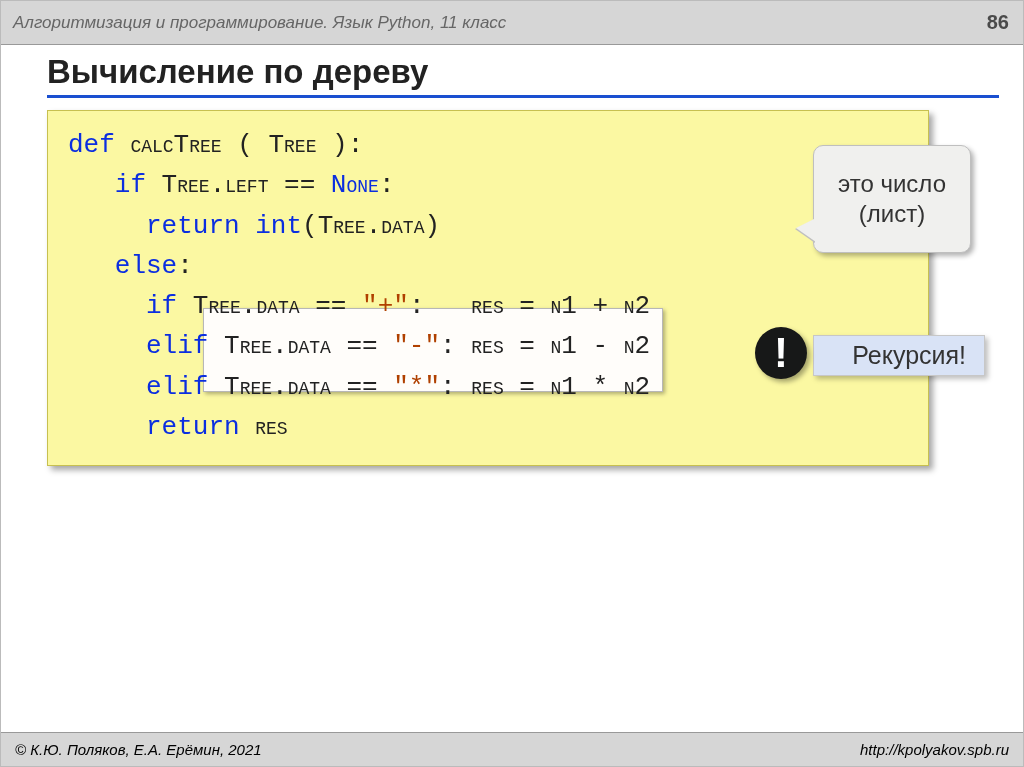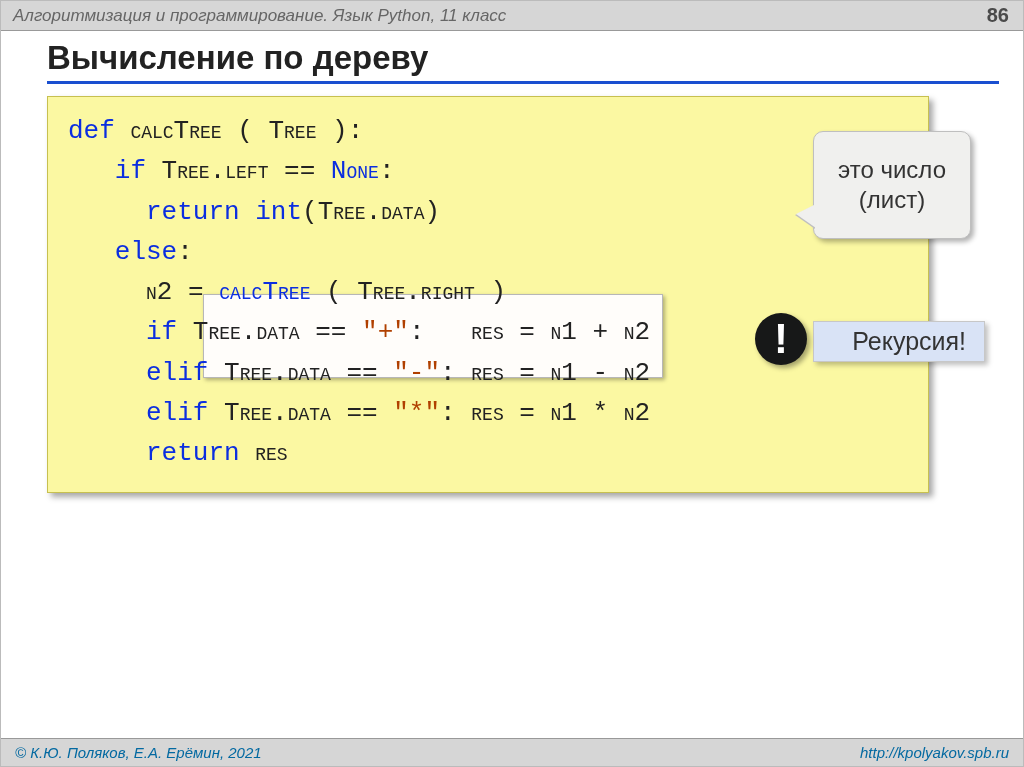--- a/index.html
+++ b/index.html
@@ -5,21 +5,21 @@
   * { box-sizing: border-box; margin: 0; padding: 0; }
   html, body { width: 1024px; height: 767px; font-family: Arial, Helvetica, sans-serif; background: #fff; }
   body { display: flex; flex-direction: column; border: 1px solid #bbb; }
 
   
   .topbar {
     background: #d6d6d6;
     border-bottom: 1px solid #999;
     display: flex; align-items: center; justify-content: space-between;
     padding: 4px 14px 4px 12px;
-    height: 30px;
+    height: 44px;
     gap: 28px;
   }
   .topbar-title { color: #666; font-style: italic; font-size: 17px; }
   .page-num { color: #4a4a4a; font-weight: bold; font-size: 20px; }
 
   
   .slide { flex: 1; padding: 8px 24px 0 30px; position: relative; margin-left: 16px; }
   .slide-title {
     font-size: 33px; font-weight: bold; color: #222;
     border-bottom: 3px solid #1a4fd0;
@@ -106,43 +106,42 @@
     font-size: 25px; color: #333;
     z-index: 5;
   }
 
   
   .footer {
     background: #d6d6d6;
     border-top: 1px solid #999;
     display:flex; align-items:center; justify-content:space-between;
     padding: 4px 14px;
-    height: 28px;
-    color: #0369a1; font-style: italic; font-size: 15px;
+    height: 34px;
+    color: #000000; font-style: italic; font-size: 15px;
   }
 </style>
 </head>
 <body>
 
 <div class="topbar">
   <span class="topbar-title">Алгоритмизация и программирование. Язык Python, 11 класс</span>
   <span class="page-num">86</span>
 </div>
 
 <div class="slide">
   <div class="slide-title">Вычисление по дереву</div>
 
   <div class="codebox">
     <div class="recur-box"></div>
     <div class="code-content">
       <div class="codeline"><span class="kw">def</span><span> calcTree ( Tree ):</span></div>
       <div class="codeline"><span class="sp1"></span><span class="kw">if</span><span> Tree.left == </span><span class="none">None</span><span>:</span></div>
       <div class="codeline"><span class="sp2"></span><span class="kw">return </span><span class="kw">int</span><span>(Tree.data)</span></div>
       <div class="codeline"><span class="sp1"></span><span class="kw">else</span><span>:</span></div>
-      <div class="codeline"><span class="sp2"></span><span>n2 = </span><span class="fn">calcTree</span><span> ( Tree.right )</span></div>
       <div class="codeline"><span class="sp2"></span><span class="kw">if</span><span> Tree.data == </span><span class="str">"+"</span><span>:   res = n1 + n2</span></div>
       <div class="codeline"><span class="sp2"></span><span class="kw">elif</span><span> Tree.data == </span><span class="str">"-"</span><span>: res = n1 - n2</span></div>
       <div class="codeline"><span class="sp2"></span><span class="kw">elif</span><span> Tree.data == </span><span class="str">"*"</span><span>: res = n1 * n2</span></div>
       <div class="codeline"><span class="sp2"></span><span class="kw">return</span><span> res</span></div>
     </div>
   </div>
 
   <div class="bubble">
     <div class="bubble-tail"></div>
     <div>это число</div>

